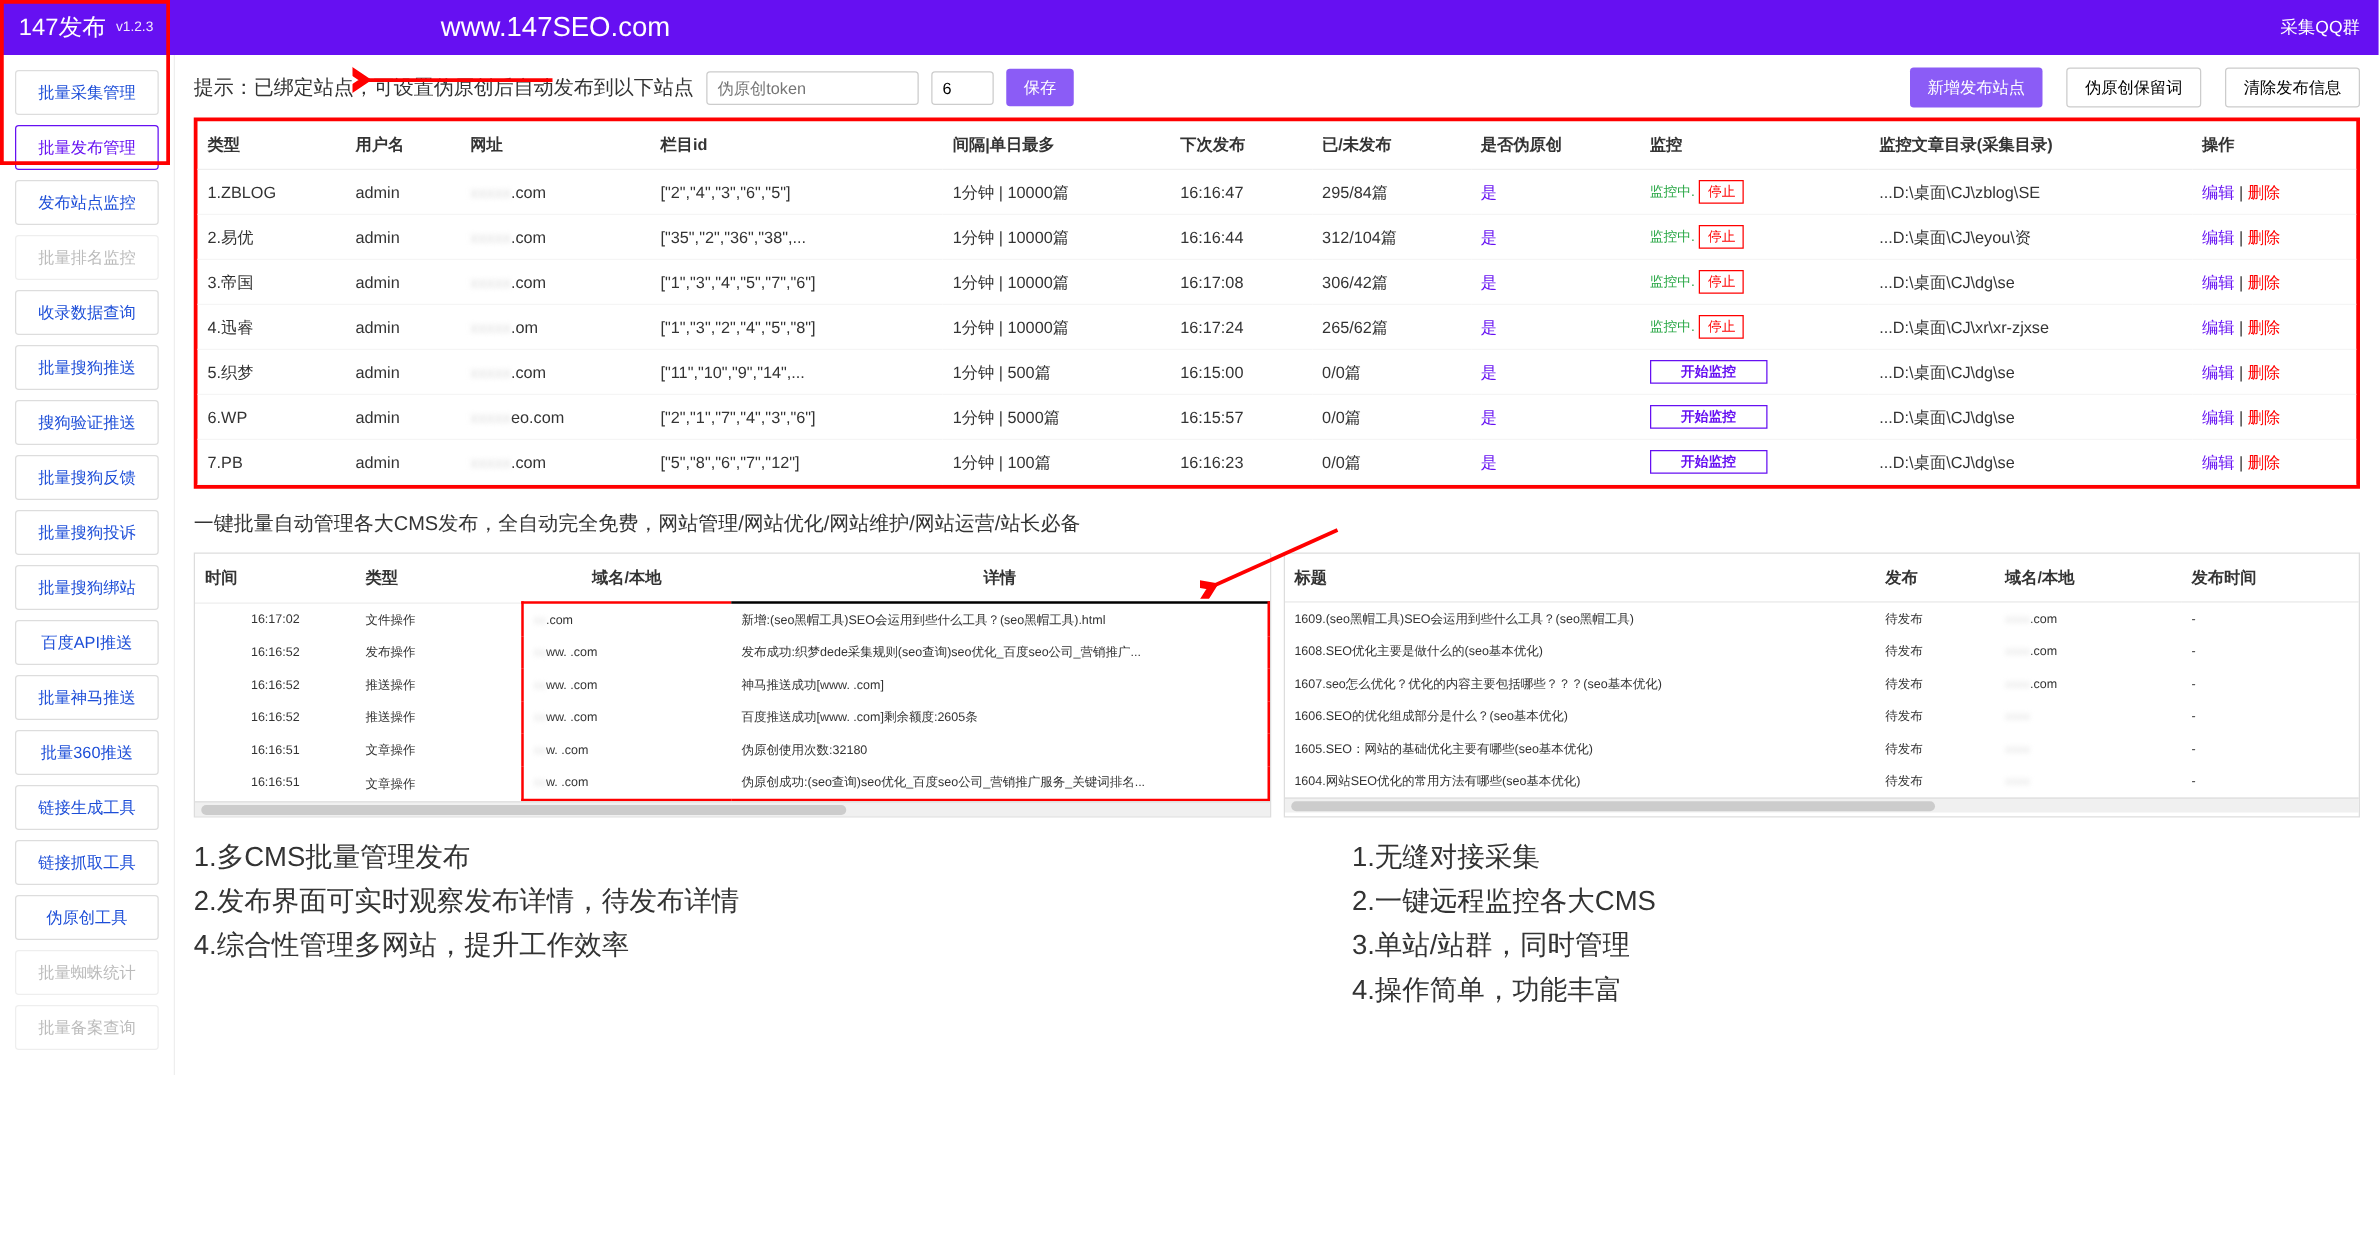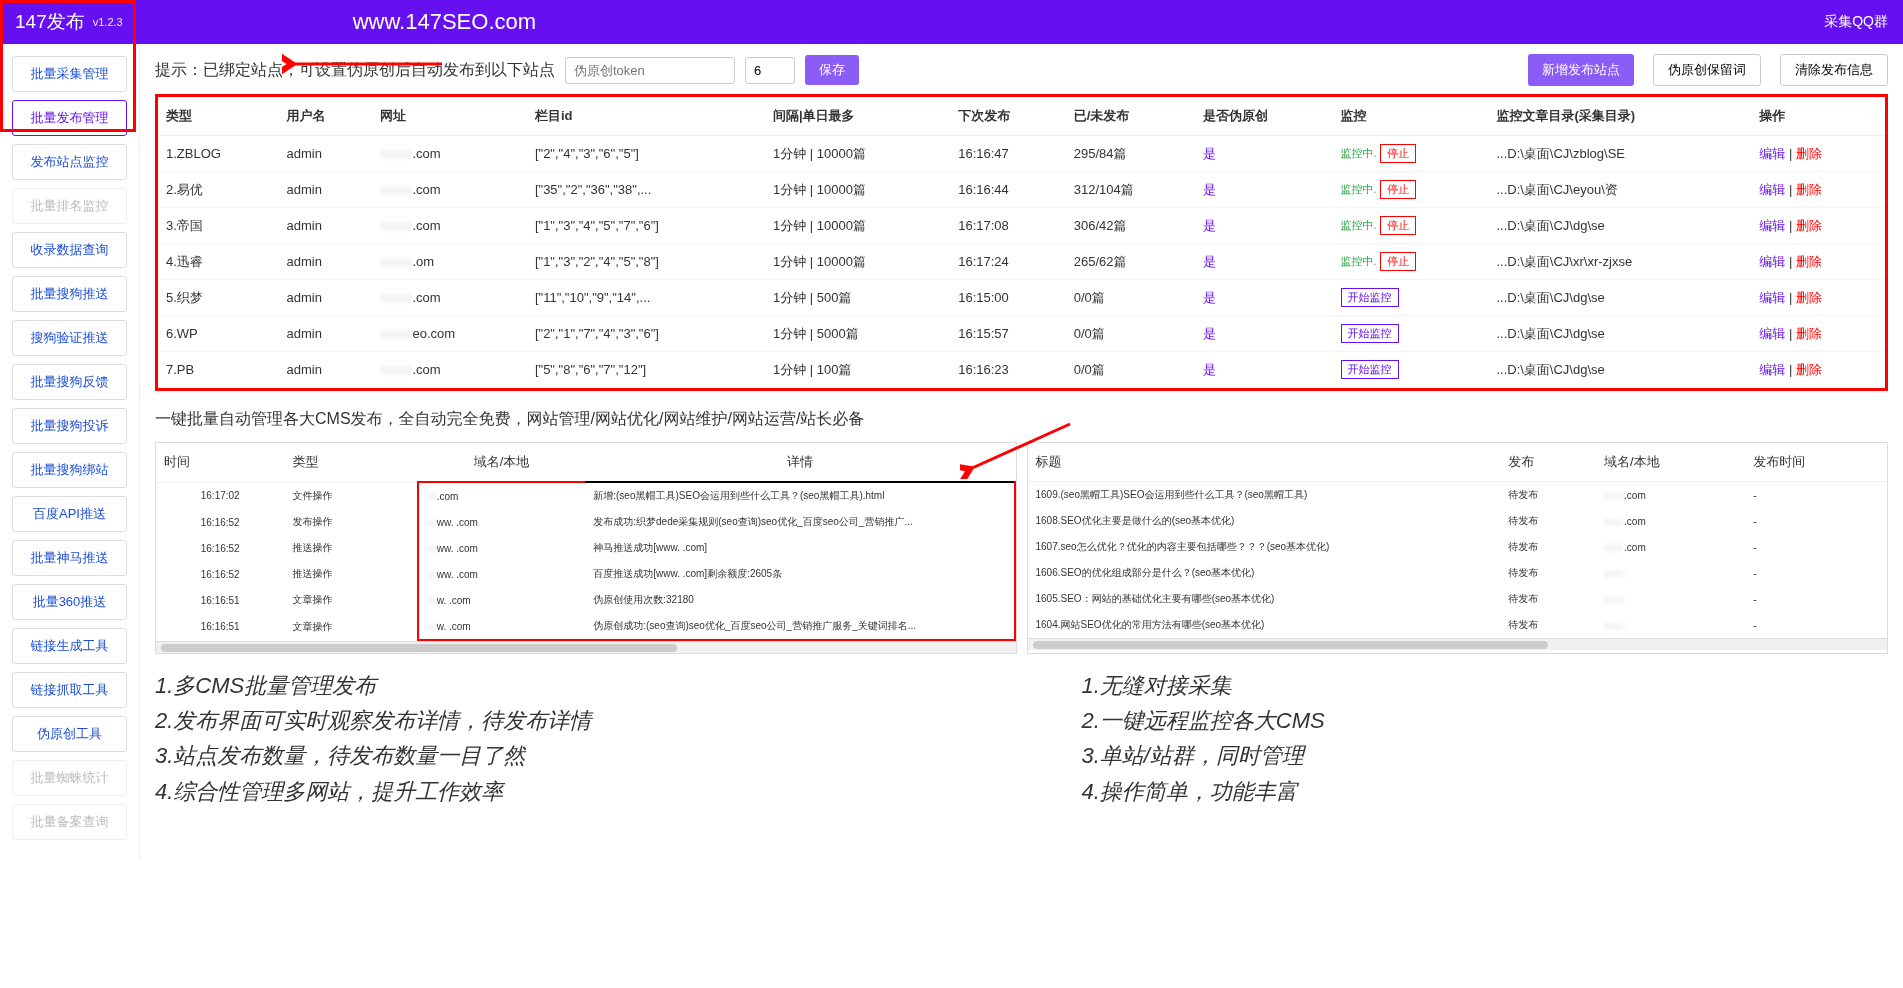--- a/index.html
+++ b/index.html
@@ -27,40 +27,40 @@
     .btn-purple { background: #8b5cf6; color: white; border: none; padding: 6px 14px; border-radius: 3px; cursor: pointer; font-size: 13px; }
     .btn-white { background: white; border: 1px solid #ccc; padding: 6px 14px; border-radius: 3px; cursor: pointer; font-size: 13px; }
     .tip-right { margin-left: auto; display: flex; gap: 19px; padding-left: 28px; }
     
     .main-table { width: 100%; border: 3px solid red; position: relative; }
     .main-table table { width: 100%; border-collapse: collapse; }
     .main-table th { text-align: left; padding: 10px 8px; font-size: 13px; font-weight: bold; border-bottom: 1px solid #eee; }
     .main-table td { padding: 8px 8px; font-size: 13px; border-bottom: 1px solid #f5f5f5; }
     .blur { color: #ddd; filter: blur(2px); }
     .yes-link { color: #6610f2; }
-    .monitor-box { border: 1px solid #6610f2; color: #6610f2; padding: 1px 6px; font-size: 11px; display: inline-block; }
+    .monitor-box { border: 1px solid #6610f2; color: #6610f2; padding: 1px 24px; font-size: 11px; display: inline-block; font-weight: bold; }
     .monitor-active { color: #28a745; font-size: 11px; }
     .stop-btn { border: 1px solid red; color: red; padding: 1px 6px; font-size: 11px; display: inline-block; }
     .op-edit { color: #6610f2; }
     .op-del { color: red; }
     
     .arrow1 { position: absolute; top: 8px; left: 142px; }
     .arrow2 { position: absolute; top: 375px; left: 820px; }
     
     .tagline { font-size: 16px; margin: 18px 0 12px; color: #333; }
     
     .logs { display: flex; gap: 10px; }
     .log-panel { flex: 1; border: 1px solid #ddd; }
     .log-panel table { width: 100%; border-collapse: collapse; }
-    .log-panel th { padding: 10px 8px; font-size: 13px; text-align: left; font-weight: normal; border-bottom: 1px solid #eee; color: #333; }
+    .log-panel th { padding: 10px 8px; font-size: 13px; text-align: left; font-weight: bold; border-bottom: 1px solid #eee; color: #333; }
     .log-panel td { padding: 6px 8px; font-size: 10px; }
     .scroll-bar { height: 12px; background: #f0f0f0; border-top: 1px solid #ddd; position: relative; }
     .scroll-thumb { position: absolute; height: 8px; background: #ccc; top: 2px; width: 60%; border-radius: 4px; }
     
-    .features { display: flex; margin-top: 14px; font-style: italic; }
+    .features { display: flex; margin-top: 14px; }
     .feature-col { flex: 1; }
     .feature-col.col2 { margin-left: 120px; }
     .feature-col p { font-size: 22px; line-height: 1.6; color: #333; }
   </style>
 </head>
 <body>
 
 <div class="header">
   <span class="app-title">147发布</span>
   <span class="version">v1.2.3</span>
@@ -343,21 +343,20 @@
         <div class="scroll-bar">
             <div class="scroll-thumb" style="left:5px"></div>
           </div>
       </div>
     </div>
 
     <div class="features">
       <div class="feature-col" id="feat-left">
           <p>1.多CMS批量管理发布</p>
           <p>2.发布界面可实时观察发布详情，待发布详情</p>
-          <p>3.站点发布数量，待发布数量一目了然</p>
           <p>4.综合性管理多网站，提升工作效率</p>
         </div>
       <div class="feature-col col2" id="feat-right">
           <p>1.无缝对接采集</p>
           <p>2.一键远程监控各大CMS</p>
           <p>3.单站/站群，同时管理</p>
           <p>4.操作简单，功能丰富</p>
         </div>
     </div>
 

